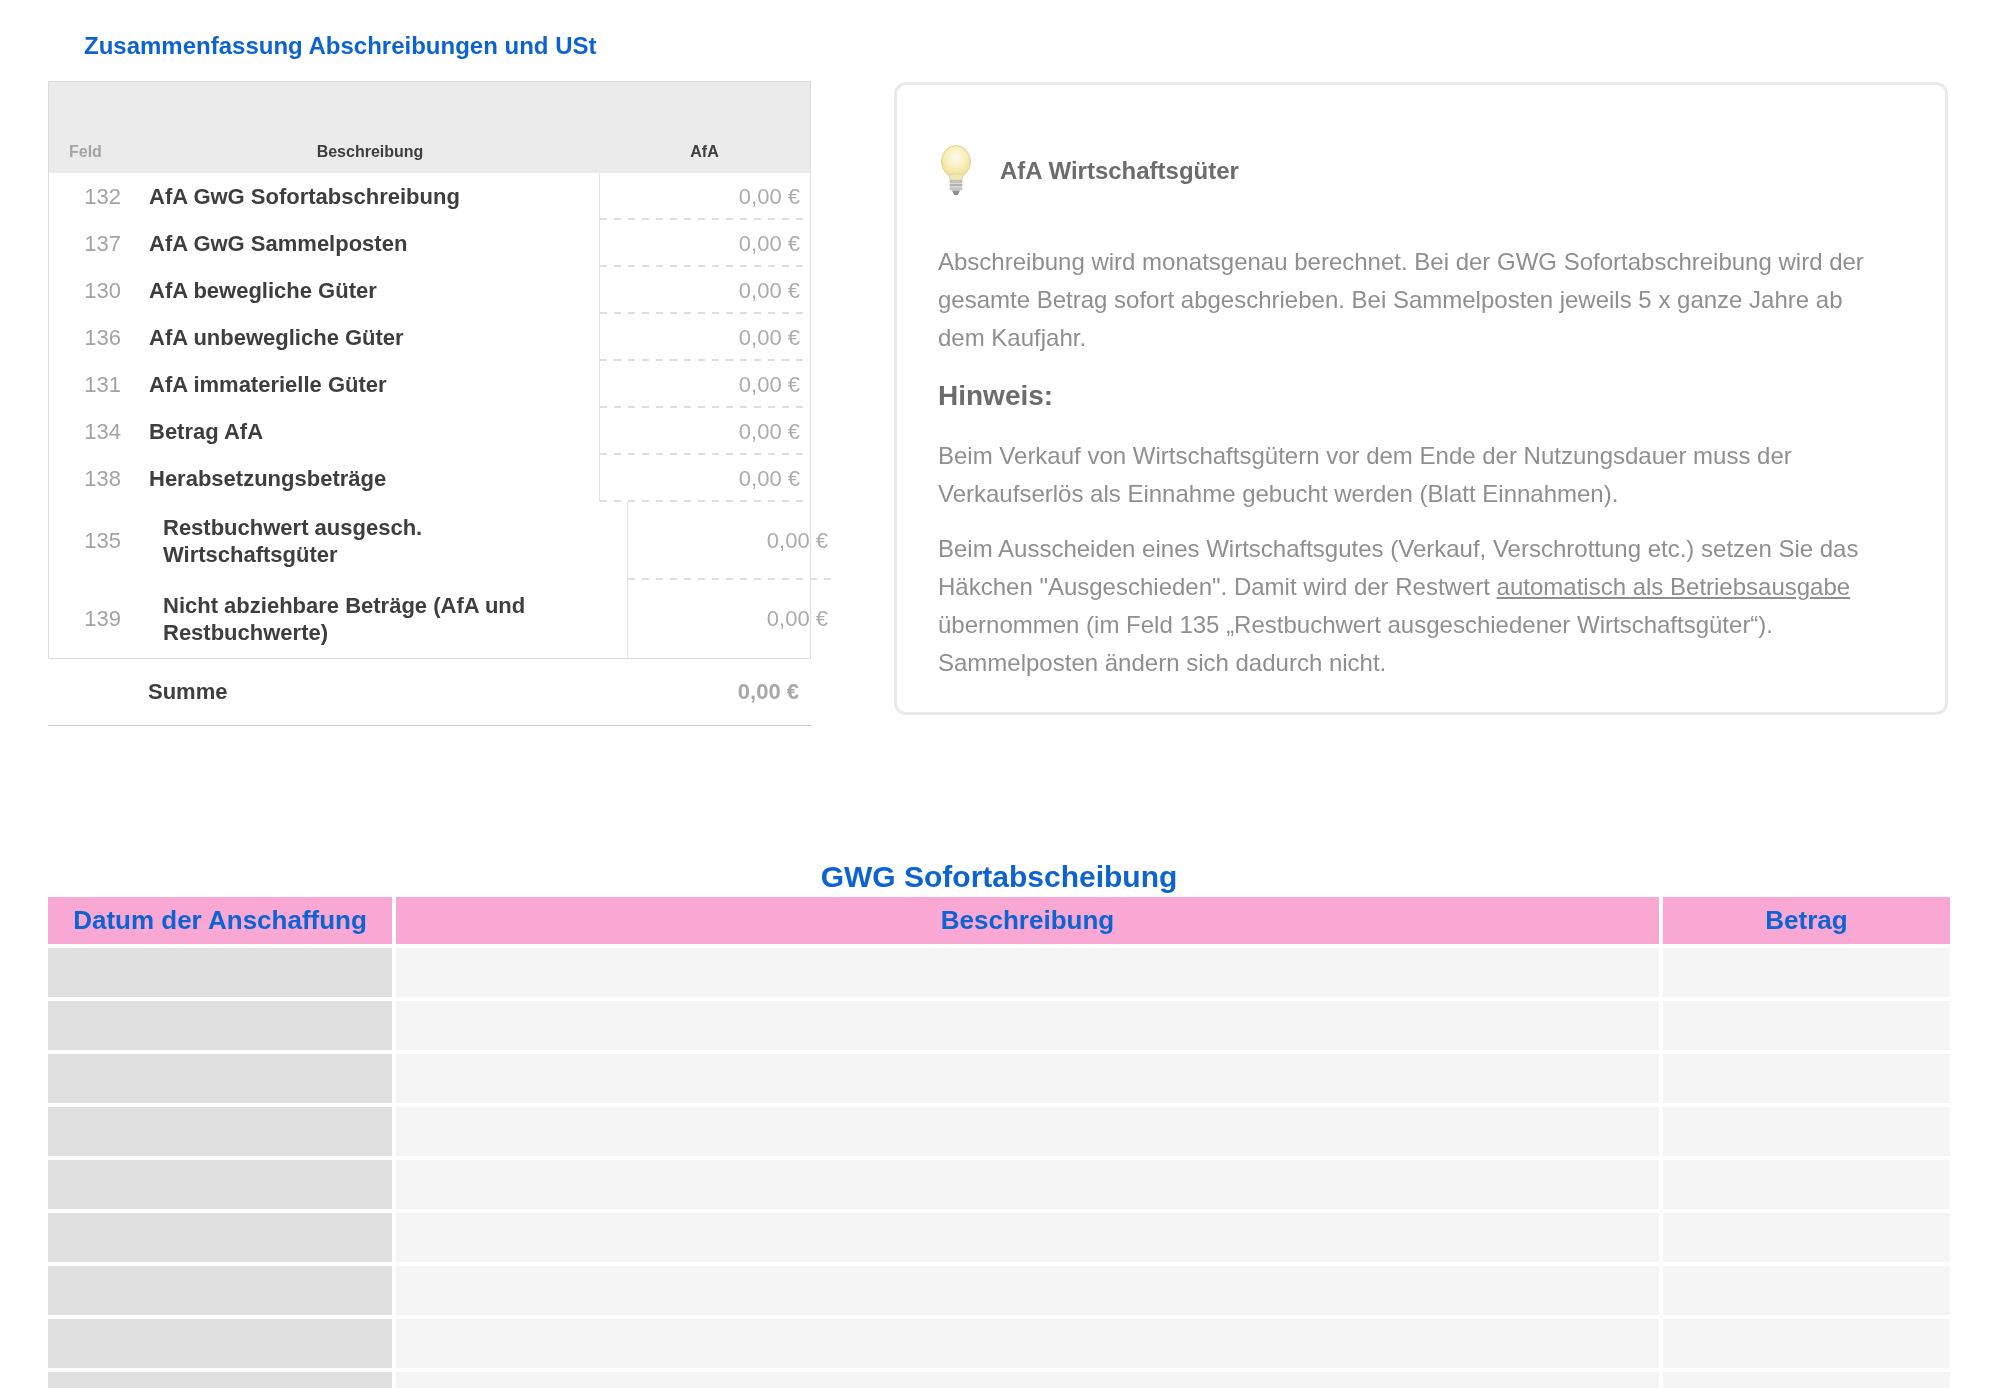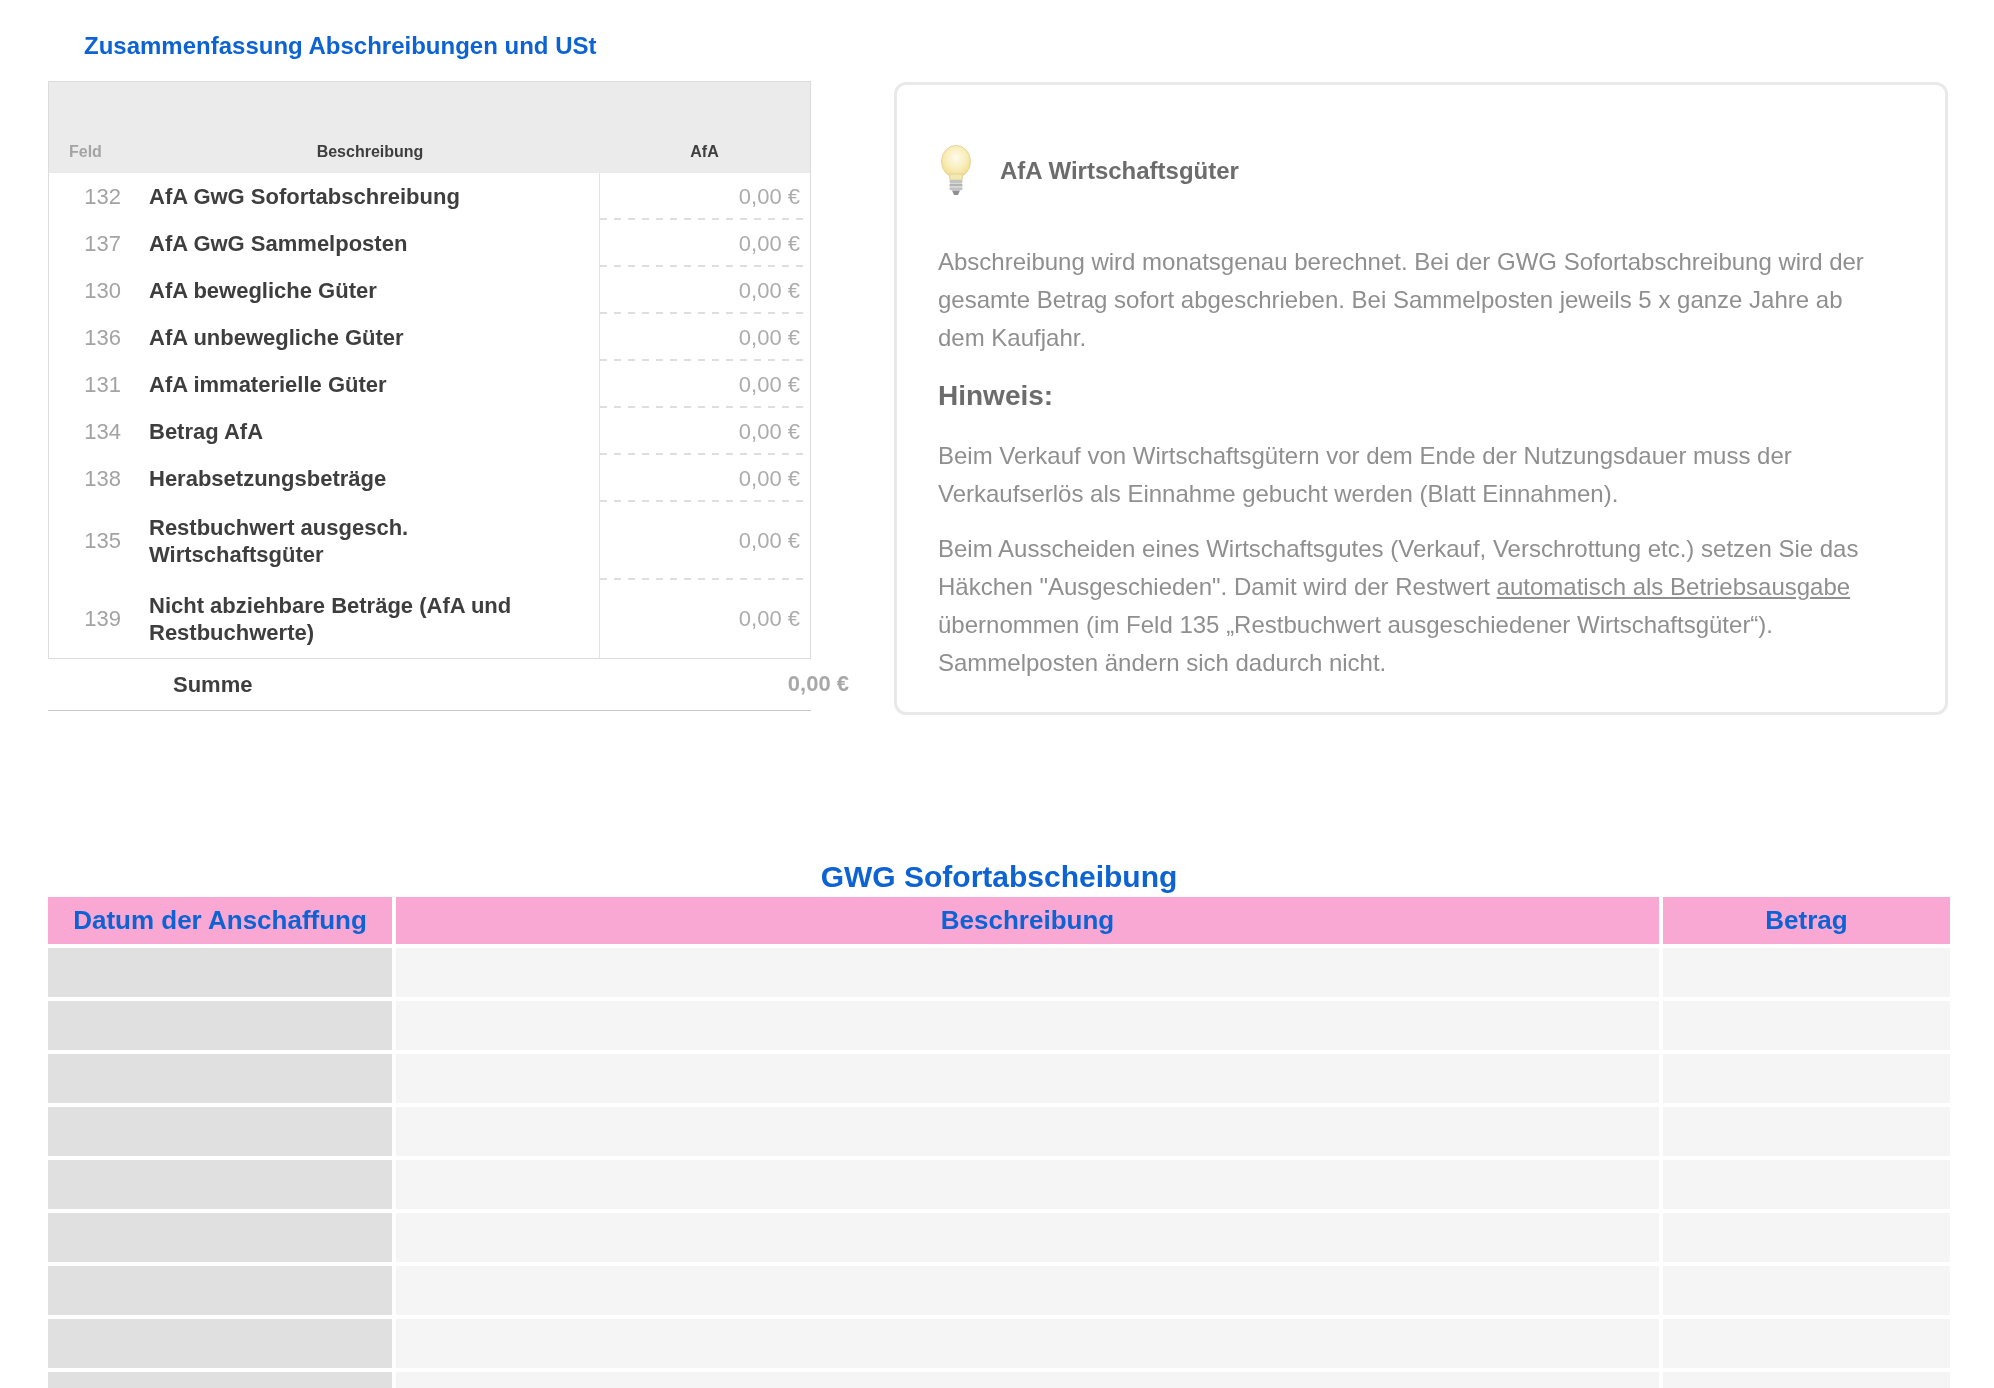--- a/index.html
+++ b/index.html
@@ -25,43 +25,43 @@
   .sum-grid{display:grid;grid-template-columns:92px 458px 211px;}
   #summary-head{
     background:#ebebeb;height:91px;align-items:end;
   }
   #summary-head .hcell{padding-bottom:12px;font-size:16px;font-weight:bold;}
   .h-feld{color:#a3a3a3;padding-left:20px;font-weight:400;}
   .h-besch{color:#3e3e3e;font-weight:bold;text-align:center;}
   .h-afa{color:#3e3e3e;font-weight:bold;text-align:center;}
 
   .t-row{min-height:47px;align-items:center;}
-  .t-row.tall{min-height:78px;}
+  .t-row.tall{min-height:78px;gap:14px;}
   .cell-feld{
     text-align:right;padding-right:20px;color:#a3a3a3;font-size:22px;
   }
   .cell-desc{
     padding-left:8px;padding-right:58px;color:#3e3e3e;font-weight:bold;
     font-size:22px;line-height:27px;
   }
   .cell-afa{
     align-self:stretch;display:flex;align-items:center;justify-content:flex-end;
     padding-right:10px;color:#acacac;font-size:22px;
     border-left:1px solid #e3e3e3;position:relative;box-sizing:border-box;
   }
   .cell-afa::after{
     content:"";position:absolute;left:0;right:0;bottom:0;height:2px;
     background:repeating-linear-gradient(90deg,#dedede 0 7px,transparent 7px 14px);
   }
   #summary-body .t-row:last-child .cell-afa::after{display:none;}
 
   
   #summe-row{
-    left:48px;top:658px;width:763px;height:53px;
-    border-bottom:1px solid #c9c9c9;align-items:center;box-sizing:border-box;gap:25px;
+    left:48px;top:658px;width:763px;height:68px;
+    border-bottom:1px solid #c9c9c9;align-items:center;box-sizing:border-box;
   }
   #summe-row .cell-desc{color:#3e3e3e;}
   #summe-row .cell-sum-val{
     text-align:right;padding-right:10px;color:#a8a8a8;font-weight:bold;font-size:22px;
   }
 
   
   #info-box{
     left:894px;top:82px;width:1054px;height:633px;box-sizing:border-box;
     border:3px solid #e9e9e9;border-radius:12px;background:#ffffff;

